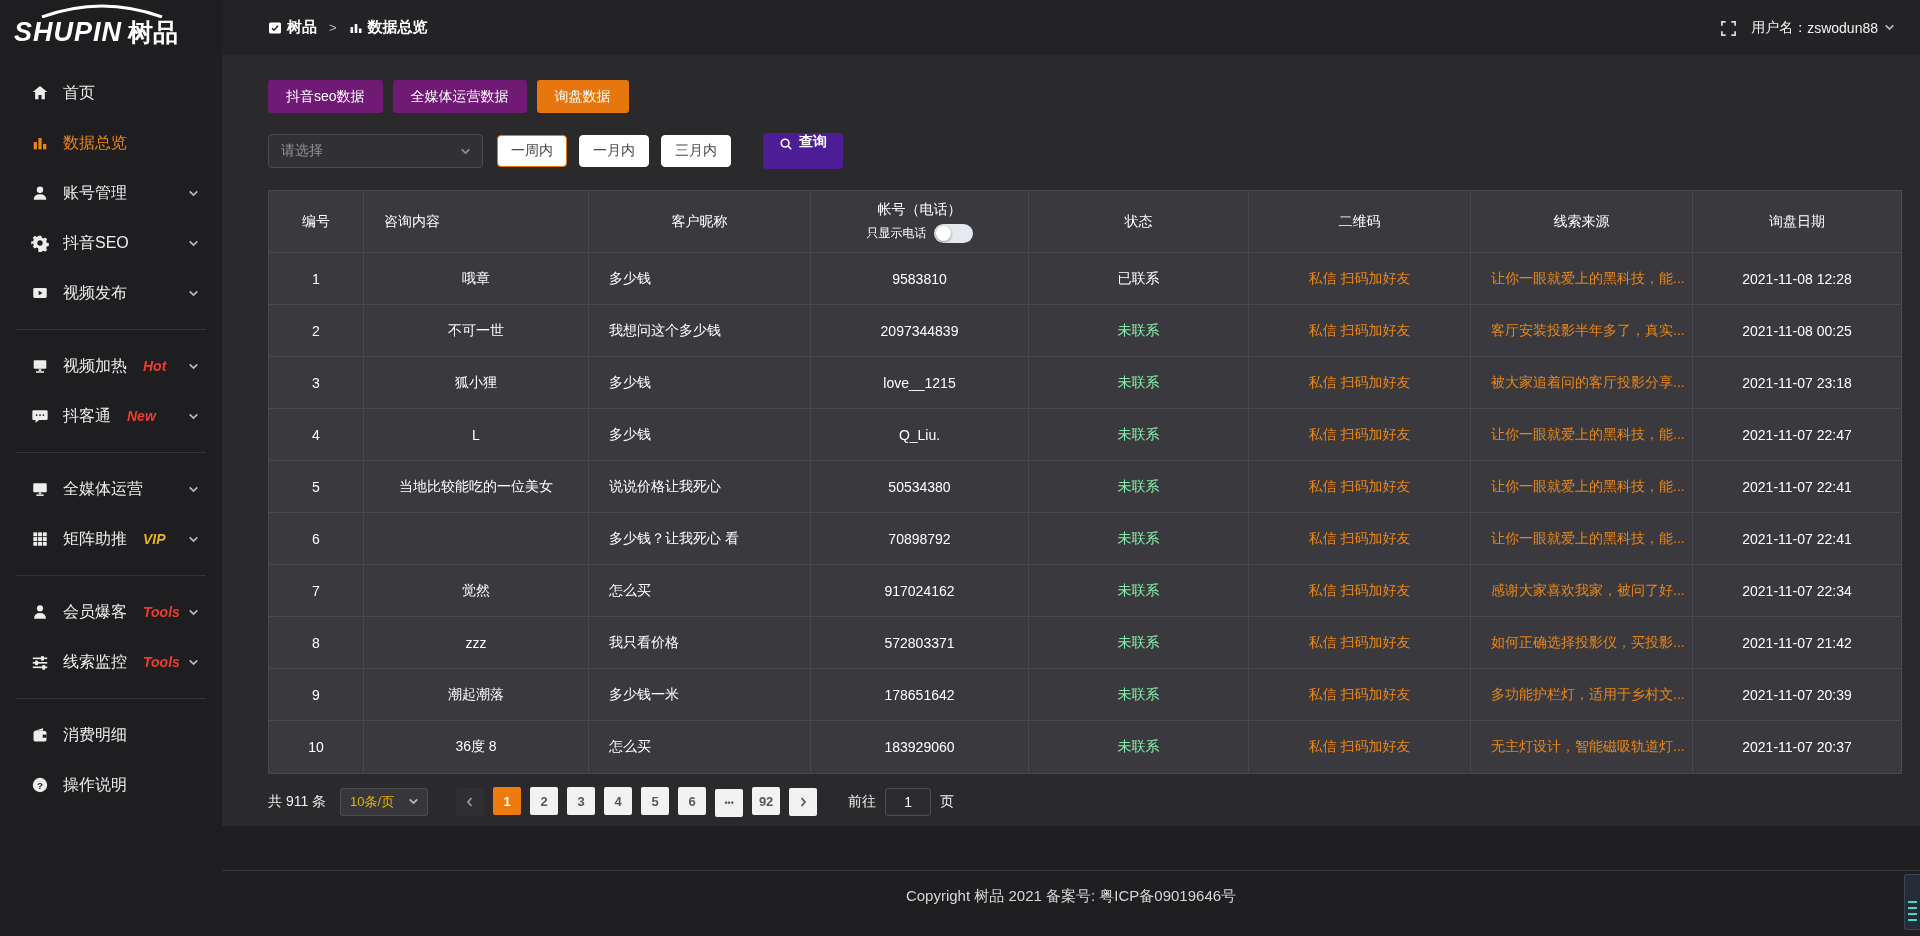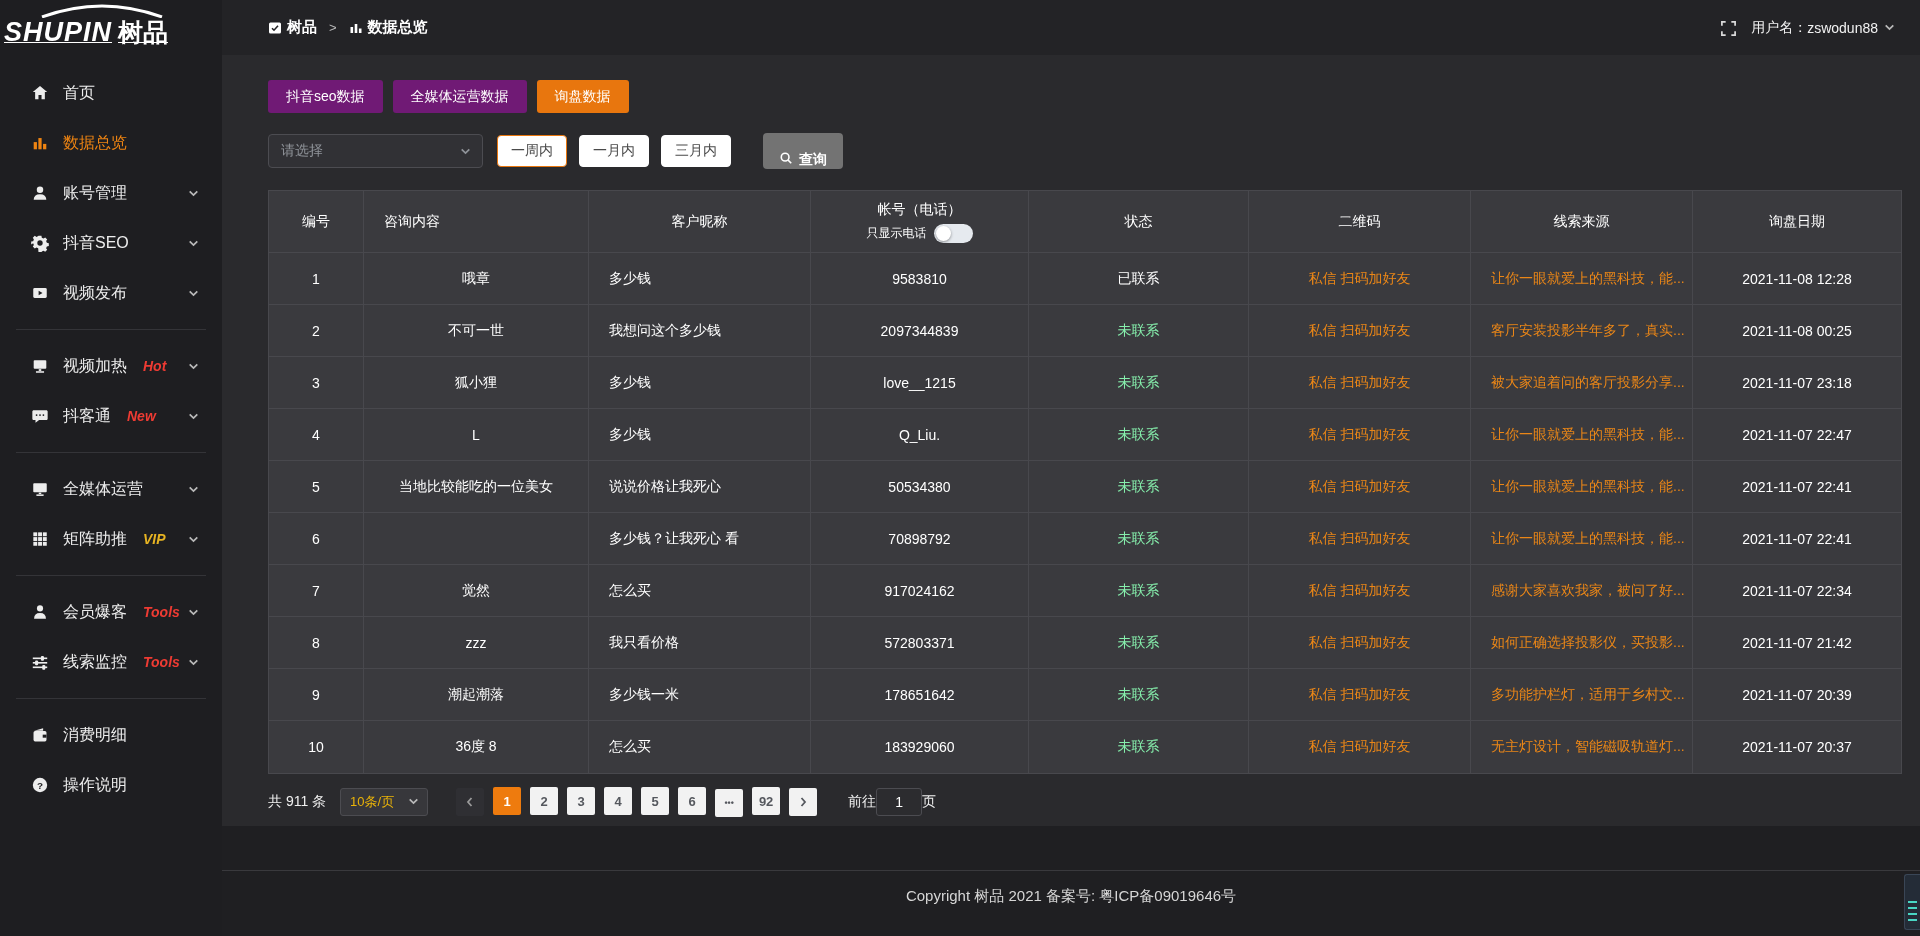--- a/index.html
+++ b/index.html
@@ -4,21 +4,21 @@
 <style>
   * { margin:0; padding:0; box-sizing:border-box; }
   html,body { width:1920px; height:936px; overflow:hidden; }
   body { font-family:"Liberation Sans", sans-serif; background:#2a2a2d; color:#fff; }
   .app { display:flex; width:1920px; height:936px; }
 
   
   .sidebar { width:222px; min-width:222px; height:936px; background:#1e1e21; overflow:hidden; }
   .logo { padding:6px 0 0 18px; height:58px; position:relative; cursor:pointer; }
   .logo-arc { position:absolute; left:38px; top:4px; }
-  .logo-text { position:absolute; left:4px; top:16px; white-space:nowrap;text-decoration:underline; }
+  .logo-text { position:absolute; left:14px; top:16px; white-space:nowrap; }
   .logo-en { font-size:27px; font-weight:bold; letter-spacing:1px; color:#fff; font-style:italic; }
   .logo-cn { font-size:25px; font-weight:bold; color:#fff; margin-left:6px; }
   .nav { padding-top:10px; }
   .nav-item { height:50px; display:flex; align-items:center; padding:0 22px 0 30px; cursor:pointer; color:#ededed; font-size:16px; }
   .nav-item.active { color:#ee8412; }
   .nav-icon { width:20px; height:20px; margin-right:13px; display:flex; align-items:center; justify-content:center; }
   .nav-icon svg { width:18px; height:18px; fill:currentColor; }
   .nav-label { flex:0 0 auto; }
   .nav-badge { font-size:14px; font-weight:bold; font-style:italic; margin-left:16px; }
   .nav-chevron { margin-left:auto; color:#b9b9b9; display:flex; }
@@ -42,21 +42,21 @@
   .tabs { display:flex; gap:10px; }
   .tab { height:33px; padding:0 18px; background:#701a75; border:none; color:#fff; font-size:14px; font-family:inherit; border-radius:3px; cursor:pointer; }
   .tab.active { background:#e8760e; }
 
   
   .filters { display:flex; align-items:center; margin-top:20px; }
   .select { width:215px; height:34px; background:#313135; border:1px solid #4c4c51; border-radius:4px; display:flex; align-items:center; padding:0 10px 0 12px; color:#8f9399; font-size:14px; cursor:pointer; margin-right:14px; }
   .select .nav-chevron { margin-left:auto; color:#8f9399; }
   .pbtn { height:32px; padding:0 13px; background:#ffffff; color:#4a4a4a; border:1px solid #ffffff; border-radius:4px; font-size:14px; font-family:inherit; cursor:pointer; margin-right:12px; }
   .pbtn.active { border:1px solid #e8760e; }
-  .qbtn { height:34px; padding:18px 16px; margin-left:20px; background:#737373; color:#fff; border:none; border-radius:4px; font-size:14px; font-family:inherit; cursor:pointer; display:flex; align-items:flex-start; gap:6px; font-weight:bold; }
+  .qbtn { height:34px; padding:18px 16px; margin-left:20px; background:#4c1d95; color:#fff; border:none; border-radius:4px; font-size:14px; font-family:inherit; cursor:pointer; display:flex; align-items:flex-end; gap:6px; font-weight:bold; }
 
   
   .table { margin-top:21px; border:1px solid #48484d; background:#3a3a3e; }
   .trow { display:grid; grid-template-columns:95px 225px 222px 218px 220px 222px 222px auto; }
   .td { border-right:1px solid #48484d; border-bottom:1px solid #48484d; display:flex; align-items:center; justify-content:center; font-size:14px; color:#fff; padding:0 8px; overflow:hidden; white-space:nowrap; }
   .trow .td:last-child { border-right:none; }
   .tbody .trow:last-child .td { border-bottom:none; }
   .thead .td { height:62px; }
   .tbody .td { height:52px; }
   .td.c-left { justify-content:flex-start; padding-left:20px; }
@@ -72,21 +72,21 @@
 
   
   .pagination { display:flex; align-items:center; margin-top:13px; font-size:14px; color:#f0f0f0; }
   .pg-total { margin-right:14px; }
   .pg-size { width:88px; height:28px; background:#37373b; border:1px solid #4c4c51; border-radius:3px; display:flex; align-items:center; padding:0 7px 0 9px; font-size:13px; color:#eab308; cursor:pointer; margin-right:28px; }
   .pg-size .nav-chevron { margin-left:auto; }
   .pg-btn { width:28px; height:28px; border:none; border-radius:2px; background:#f2f2f2; color:#55585e; font-size:13px; font-weight:bold; font-family:inherit; cursor:pointer; margin-right:9px; display:inline-flex; align-items:center; justify-content:center; }
   .pg-btn.prev { background:#2f2f33; color:#9a9a9a; }
   .pg-btn.active { background:#ee7b0e; color:#fff; }
   .pg-btn svg { width:12px; height:12px; }
-  .pg-goto { display:flex; align-items:center; margin-left:22px; }
+  .pg-goto { display:flex; align-items:center; margin-left:22px; gap:9px; }
   .pg-input { width:46px; height:28px; background:#2c2c2f; border:1px solid #4c4c51; border-radius:3px; color:#fff; text-align:center; font-size:14px; font-family:inherit; }
 
   
   .footer { height:110px; min-height:110px; background:#1f1f22; display:flex; flex-direction:column; }
   .footer-line { height:1px; background:#39393d; margin-top:44px; }
   .footer-text { text-align:center; margin-top:16px; font-size:15px; color:#d6d6d6; }
 
   
   .corner-widget { position:fixed; right:0; bottom:6px; width:16px; height:56px; background:#242c37; border:1px solid #3a4656; border-right:none; border-radius:3px 0 0 3px; padding:26px 3px 0 3px; }
   .corner-widget i { display:block; height:2px; background:#49d6c3; margin-bottom:4px; }

